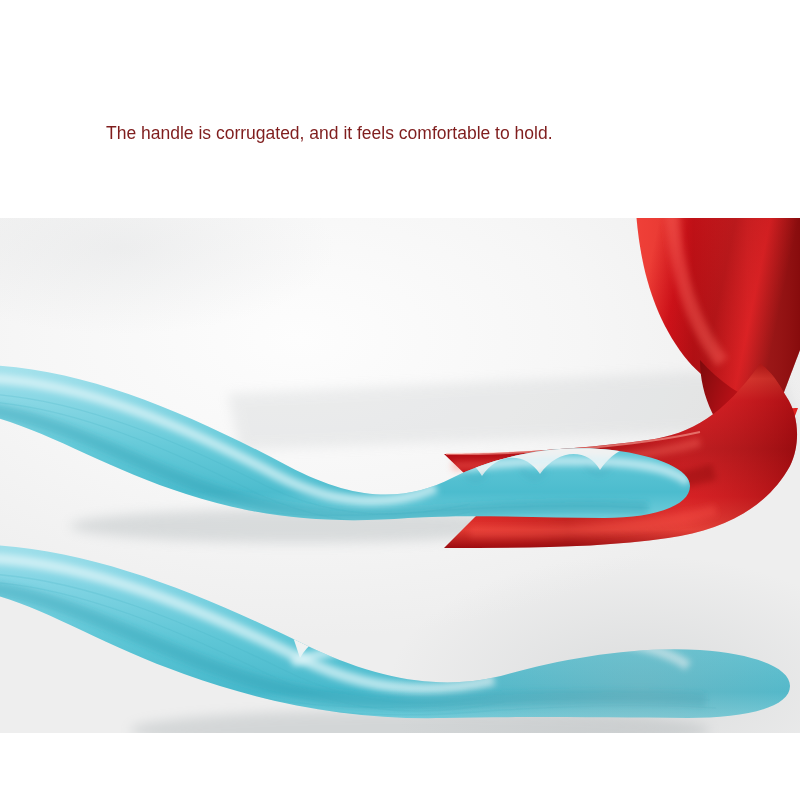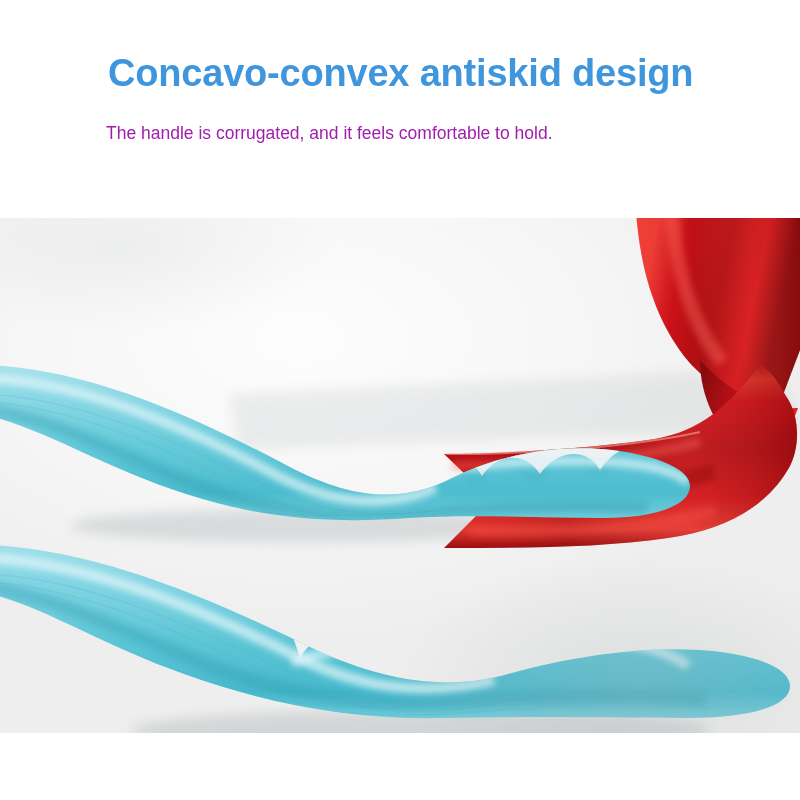--- a/index.html
+++ b/index.html
@@ -19,21 +19,21 @@
   }
   .headline{
     position:absolute;left:108px;top:52px;
     font-size:38px;font-weight:bold;
     color:#3f96dd;
     letter-spacing:-0.2px;
     white-space:nowrap;
   }
   .subcopy{
     position:absolute;left:106px;top:120px;
-    font-size:17.5px;color:#a21caf;
+    font-size:17.5px;color:#7f1d1d;
     line-height:26px;white-space:nowrap;
   }
   .subcopy div{white-space:nowrap;}
 
   
   .photo{
     position:absolute;left:0;top:218px;width:800px;height:515px;
     overflow:hidden;
     background:
       radial-gradient(ellipse 520px 300px at 300px 120px,#fdfdfd 0%,#f6f6f6 55%,#eeeeee 100%),
@@ -51,21 +51,20 @@
   .footer-strip{
     position:absolute;left:0;top:733px;width:800px;height:67px;background:#ffffff;
   }
 </style>
 </head>
 <body>
 
 <div class="banner">
 
   <div class="header">
-    <div class="headline">Concavo-convex antiskid design</div>
     <div class="subcopy">
       <div>The handle is corrugated, and it feels comfortable to hold.</div>
     </div>
   </div>
 
   <div class="photo">
 
     <svg width="800" height="515" viewBox="0 0 800 515" xmlns="http://www.w3.org/2000/svg">
       <defs>
 

